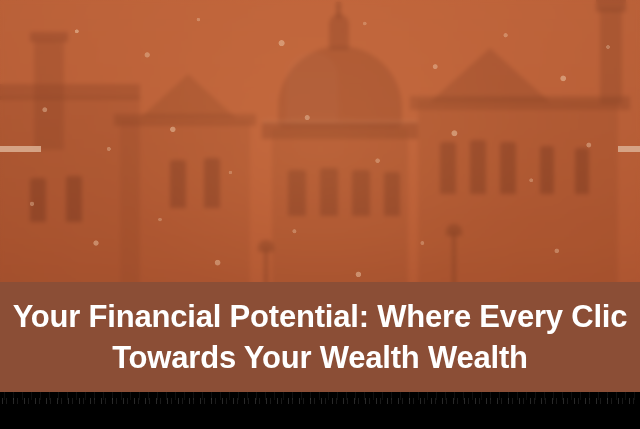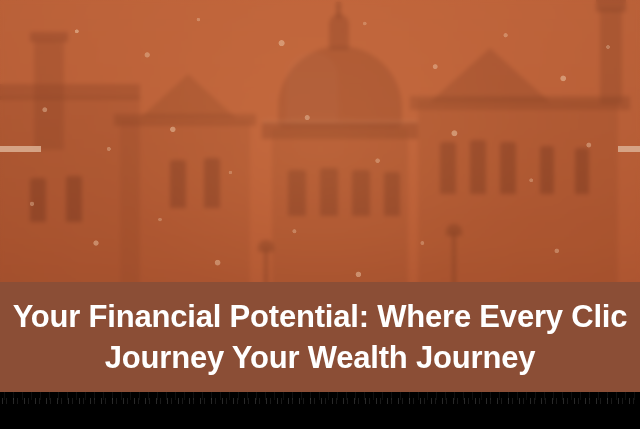--- a/index.html
+++ b/index.html
@@ -445,21 +445,21 @@
     <div class="photo-tint"></div>
     <div class="photo-soften"></div>
     <div class="speckles"></div>
   </div>
 
   <div class="slider-rule left"></div>
   <div class="slider-rule right"></div>
 
   <div class="caption-band">
     <div class="headline headline-line-1">Your Financial Potential: Where Every Clic</div>
-    <div class="headline headline-line-2">Journey Your Wealth Journey</div>
+    <div class="headline headline-line-2">Towards Your Wealth Wealth</div>
   </div>
 
   <div class="bottom-strip">
     <div class="strip-noise-2"></div>
     <div class="strip-noise"></div>
   </div>
 
 </div>
 
 </body></html>

